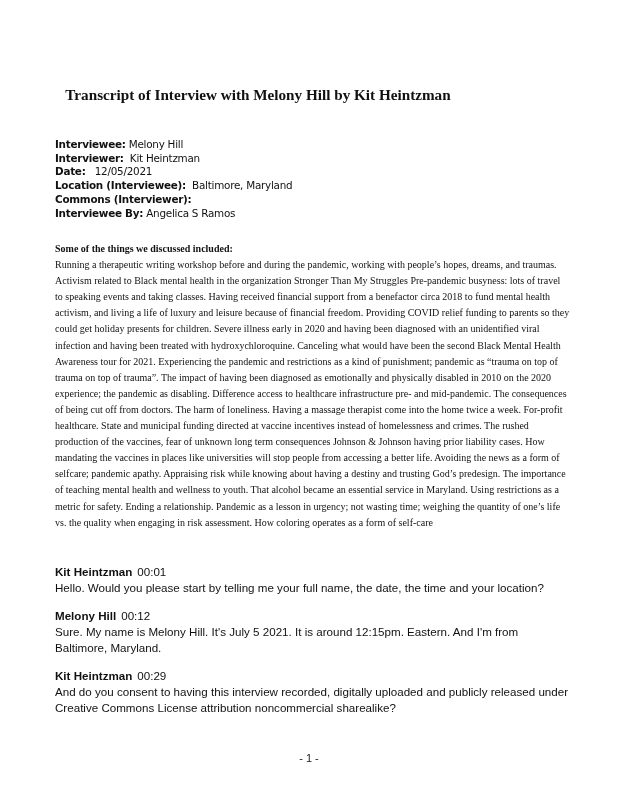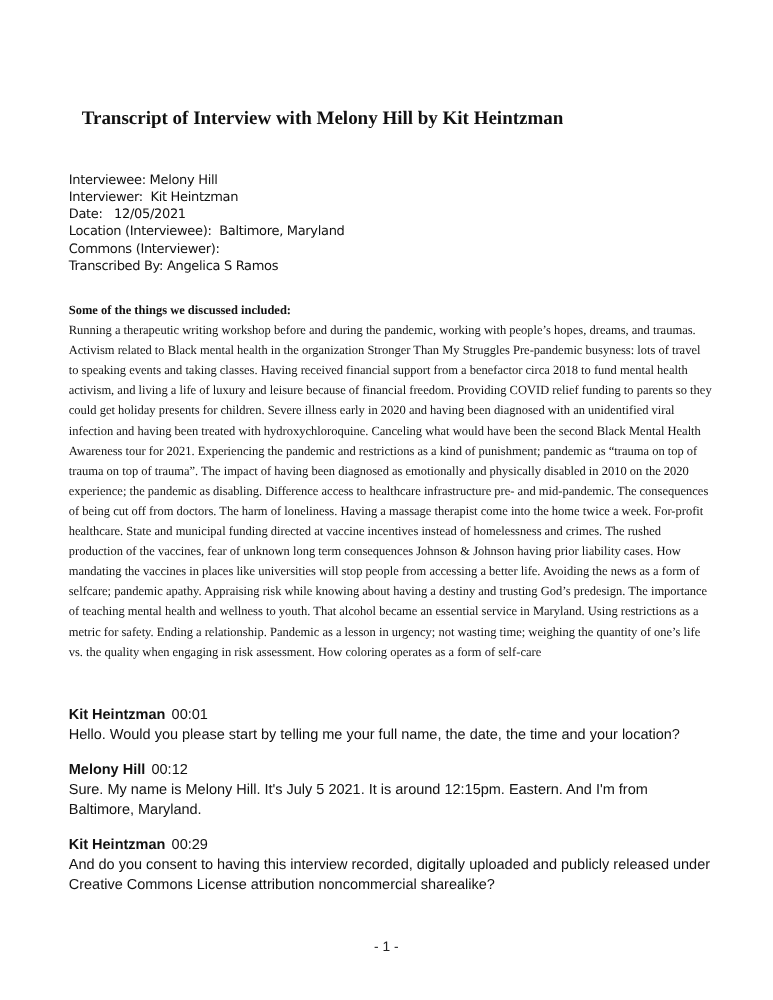--- a/index.html
+++ b/index.html
@@ -8,21 +8,21 @@
     .title {
       position: absolute; left: 0; top: 86px; width: 516px; text-align: center;
       font-family: "Liberation Serif", serif; font-weight: bold; font-size: 15.2px; color: #111;
     }
     .meta {
       position: absolute; left: 55px; top: 138px;
       font-family: "DejaVu Sans", sans-serif; font-size: 10.4px; line-height: 13.7px; color: #111;
       letter-spacing: -0.25px;
     }
     .meta .row { white-space: nowrap; }
-    .meta .lbl { font-weight: normal; }
+    .meta .lbl { font-weight: bold; }
     .summary {
       position: absolute; left: 55px; top: 241px; width: 515px;
       font-family: "Liberation Serif", serif; font-size: 10px; line-height: 16.1px; color: #111;
     }
     .summary .head { font-weight: bold; }
     .summary .body { text-align: left; }
     .turn {
       position: absolute; left: 55px; width: 515px;
       font-family: Liberation Sans, sans-serif; font-size: 11.6px; line-height: 16.1px; color: #111;
     }
@@ -39,21 +39,21 @@
 <div class="page">
 
   <div class="title">Transcript of Interview with Melony Hill by Kit Heintzman</div>
 
   <div class="meta">
     <div class="row"><span class="lbl">Interviewee:</span><span style="white-space:pre"> Melony Hill</span></div>
     <div class="row"><span class="lbl">Interviewer:</span><span style="white-space:pre">  Kit Heintzman</span></div>
     <div class="row"><span class="lbl">Date:</span><span style="white-space:pre">   12/05/2021</span></div>
     <div class="row"><span class="lbl">Location (Interviewee):</span><span style="white-space:pre">  Baltimore, Maryland</span></div>
     <div class="row"><span class="lbl">Commons (Interviewer):</span><span style="white-space:pre"></span></div>
-    <div class="row"><span class="lbl">Transcribed By:</span><span style="white-space:pre"> Angelica S Ramos</span></div>
+    <div class="row"><span class="lbl">Interviewee By:</span><span style="white-space:pre"> Angelica S Ramos</span></div>
   </div>
 
   <div class="summary">
     <div class="head">Some of the things we discussed included:</div>
     <div class="body">Running a therapeutic writing workshop before and during the pandemic, working with people’s hopes, dreams, and traumas. Activism related to Black mental health in the organization Stronger Than My Struggles Pre-pandemic busyness: lots of travel to speaking events and taking classes. Having received financial support from a benefactor circa 2018 to fund mental health activism, and living a life of luxury and leisure because of financial freedom. Providing COVID relief funding to parents so they could get holiday presents for children. Severe illness early in 2020 and having been diagnosed with an unidentified viral infection and having been treated with hydroxychloroquine. Canceling what would have been the second Black Mental Health Awareness tour for 2021. Experiencing the pandemic and restrictions as a kind of punishment; pandemic as “trauma on top of trauma on top of trauma”. The impact of having been diagnosed as emotionally and physically disabled in 2010 on the 2020 experience; the pandemic as disabling. Difference access to healthcare infrastructure pre- and mid-pandemic. The consequences of being cut off from doctors. The harm of loneliness. Having a massage therapist come into the home twice a week. For-profit healthcare. State and municipal funding directed at vaccine incentives instead of homelessness and crimes. The rushed production of the vaccines, fear of unknown long term consequences Johnson &amp; Johnson having prior liability cases. How mandating the vaccines in places like universities will stop people from accessing a better life. Avoiding the news as a form of selfcare; pandemic apathy. Appraising risk while knowing about having a destiny and trusting God’s predesign. The importance of teaching mental health and wellness to youth. That alcohol became an essential service in Maryland. Using restrictions as a metric for safety. Ending a relationship. Pandemic as a lesson in urgency; not wasting time; weighing the quantity of one’s life vs. the quality when engaging in risk assessment. How coloring operates as a form of self-care</div>
   </div>
 
   <div class="turn" style="top:564px;">
     <div><span class="speaker">Kit Heintzman</span><span class="ts">00:01</span></div>
     <div>Hello. Would you please start by telling me your full name, the date, the time and your location?</div>

